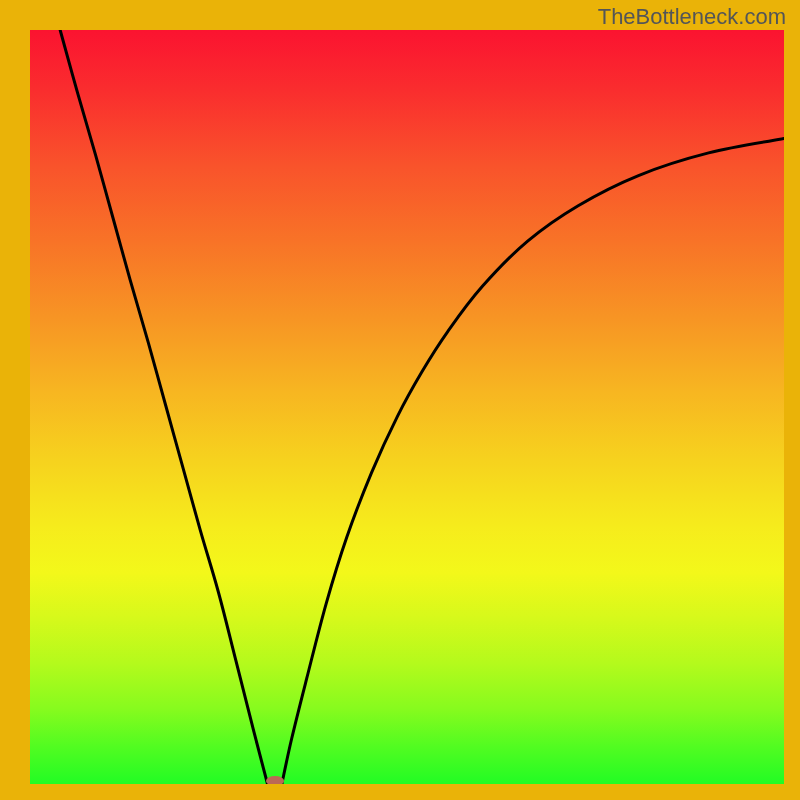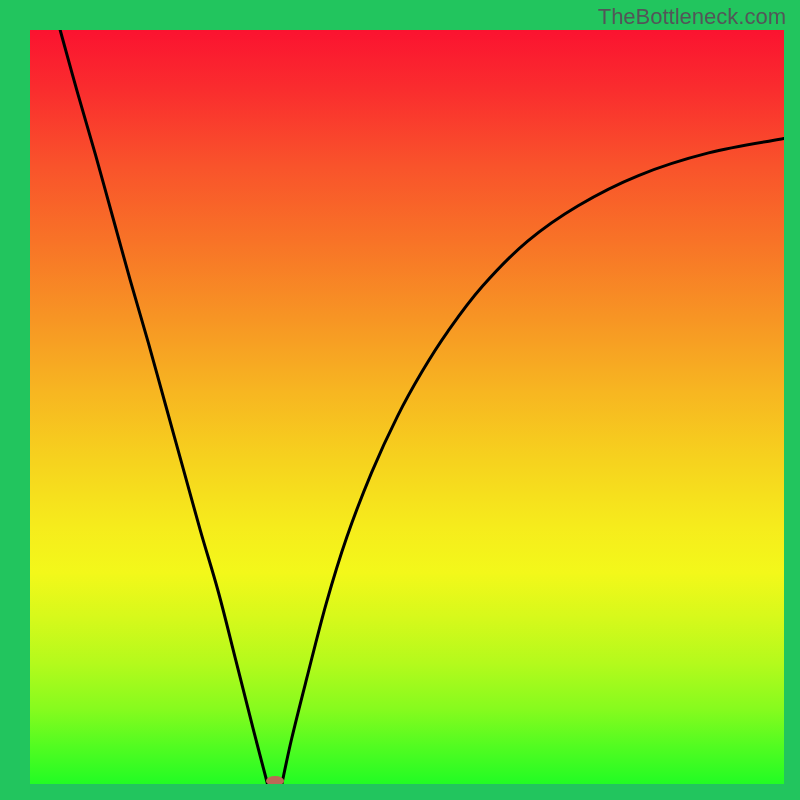--- a/index.html
+++ b/index.html
@@ -10,21 +10,21 @@
     background: #000;
     overflow: hidden;
     font-family: Arial, Helvetica, sans-serif;
   }
   .frame {
     position: absolute;
     left: 0;
     top: 0;
     width: 800px;
     height: 800px;
-    background: #22c55e;
+    background: #eab308;
   }
   .plot {
     position: absolute;
     left: 30px;
     top: 30px;
     width: 754px;
     height: 754px;
     
     background: linear-gradient(to bottom,
       #fb1330 0%,

